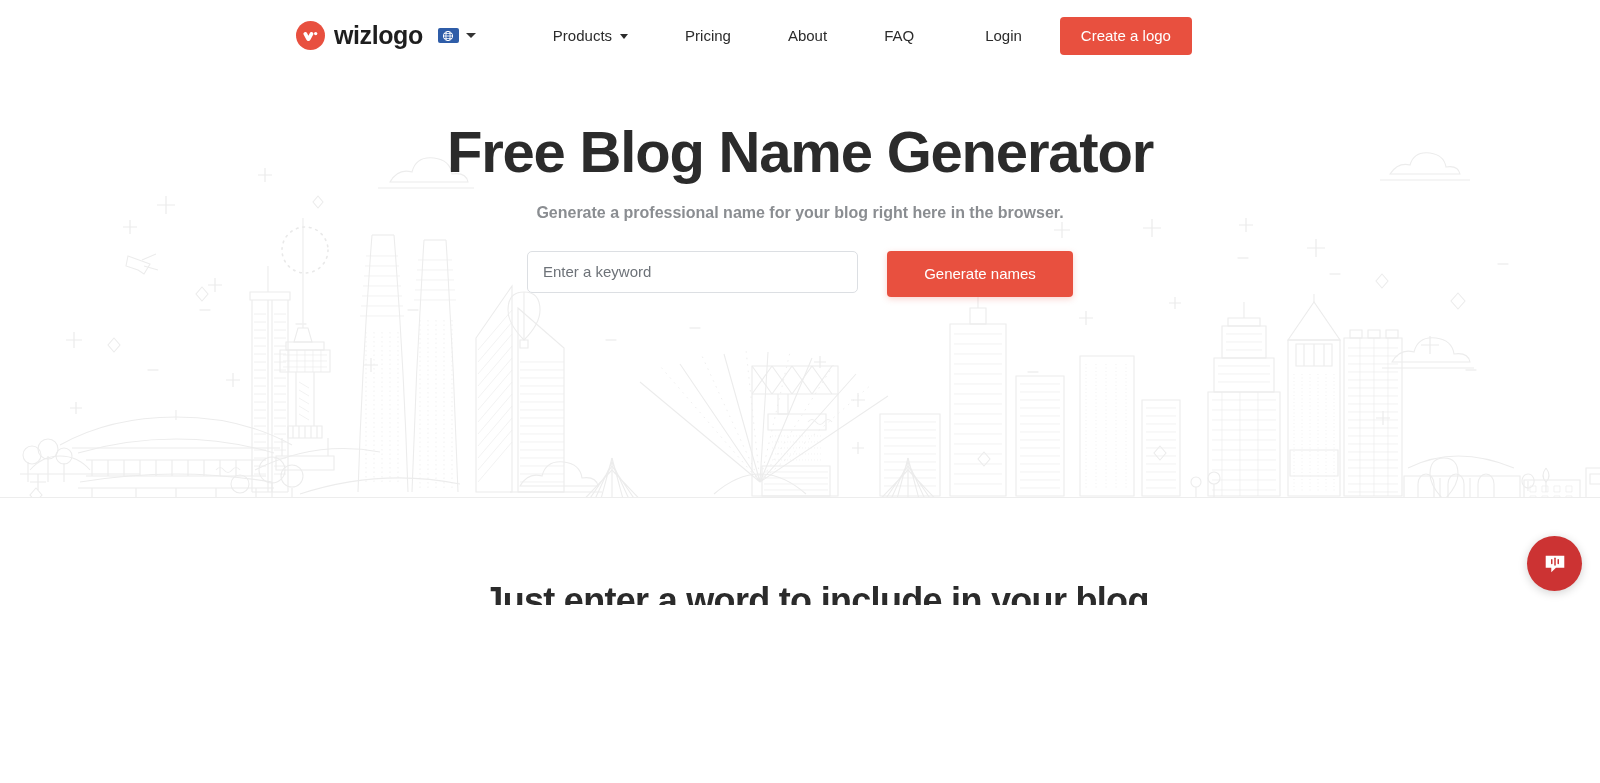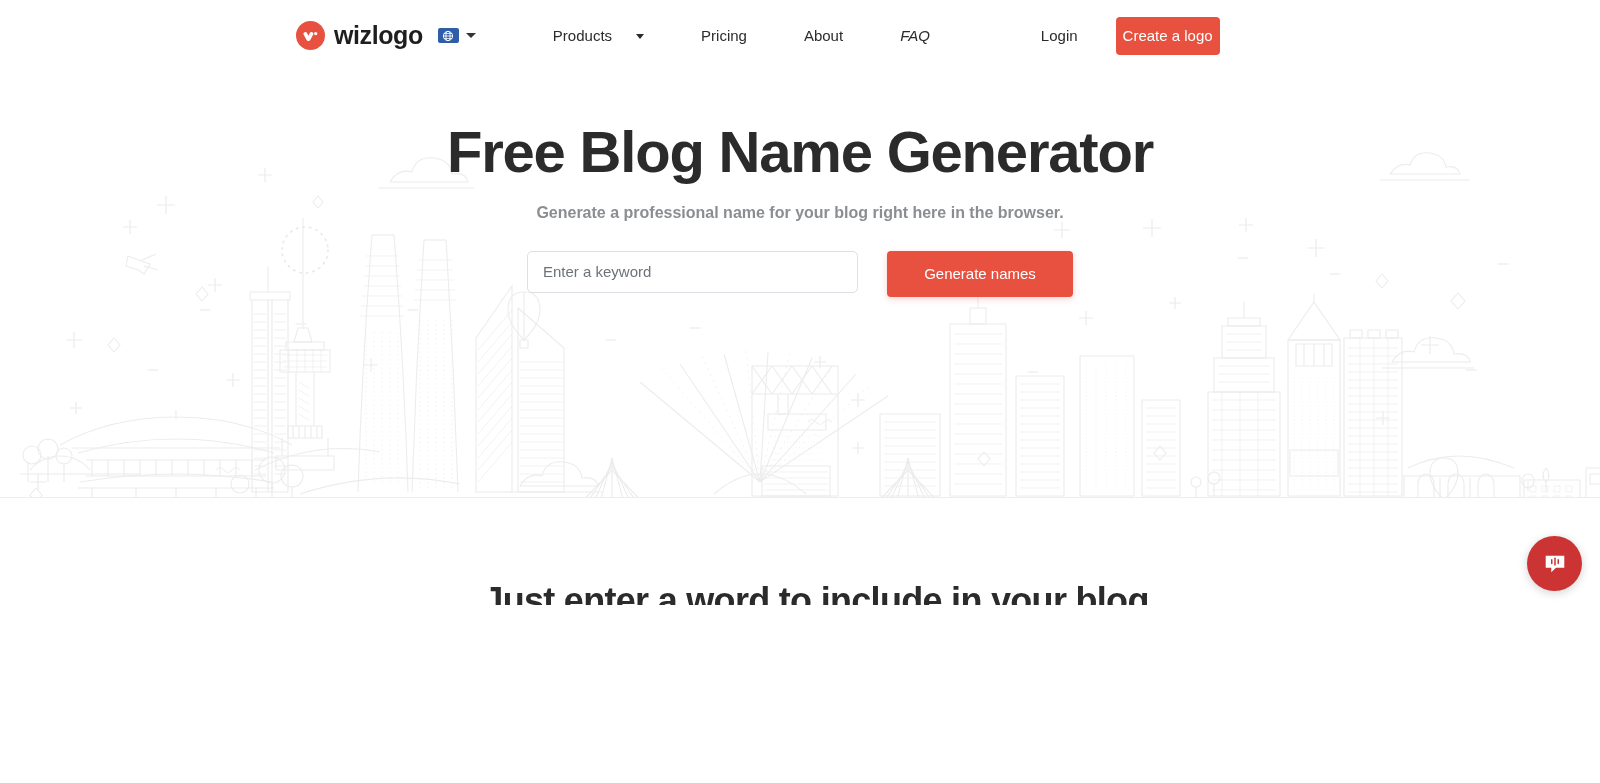--- a/index.html
+++ b/index.html
@@ -91,53 +91,53 @@
     gap: 0;
   }
   .nav-item {
     font-size: 15px;
     color: #2b2b2b;
     text-decoration: none;
     padding: 0 0;
     margin-right: 57px;
     display: flex;
     align-items: center;
-    gap: 24px;
+    gap: 8px;
     white-space: nowrap;
   }
-  .nav-item:last-child { margin-right: 16px; font-style: italic; }
+  .nav-item:last-child { margin-right: 8px; }
   .nav-item .caret-down {
     border-top-color: #2b2b2b;
     border-left-width: 4.5px;
     border-right-width: 4.5px;
     border-top-width: 5px;
     margin-top: 2px;
   }
 
   .header-right {
     display: flex;
     align-items: center;
-    margin-left: 95px;
+    margin-left: 63px;
     gap: 0;
   }
   .login-link {
     font-size: 15px;
     color: #2b2b2b;
     text-decoration: none;
     margin-right: 38px;
     white-space: nowrap;
   }
   .cta-button {
     background: #e8503f;
     color: #ffffff;
     font-size: 15px;
     font-weight: 400;
     border: none;
     border-radius: 4px;
-    padding: 0 7px;
+    padding: 0 21px;
     height: 38px;
     line-height: 38px;
     cursor: pointer;
     white-space: nowrap;
     font-family: "Liberation Sans", sans-serif;
   }
 
   
   .hero {
     position: relative;

